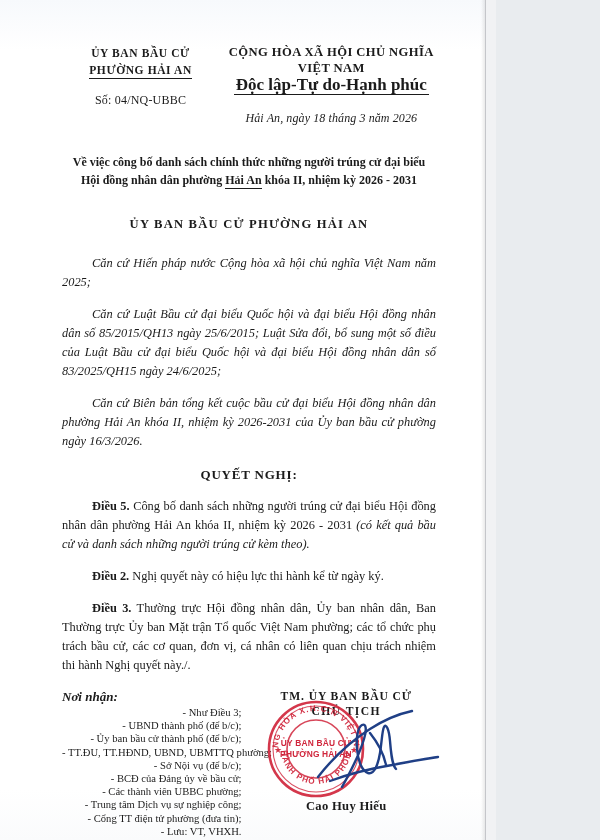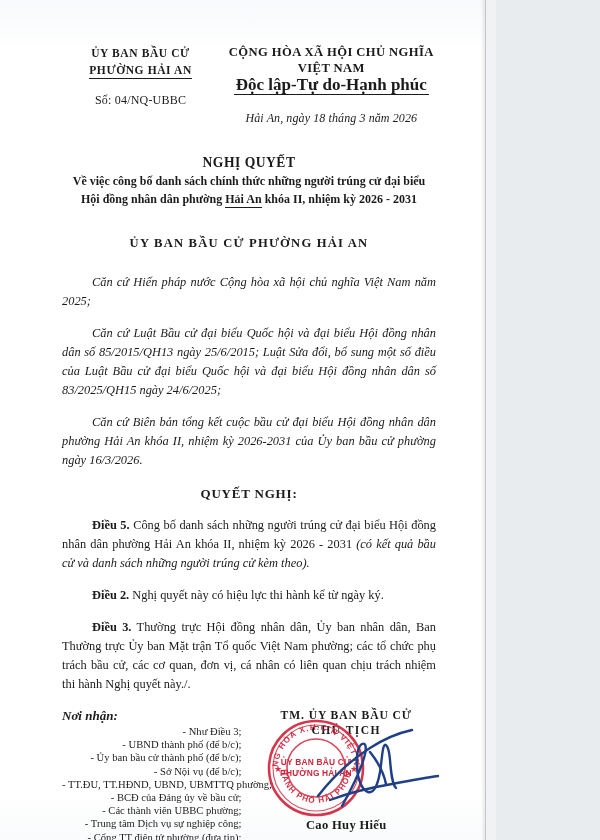--- a/index.html
+++ b/index.html
@@ -272,21 +272,20 @@
       </div>
 
       <div class="hdr-right">
         <div class="nation-line">CỘNG HÒA XÃ HỘI CHỦ NGHĨA VIỆT NAM</div>
         <div><span class="motto-line">Độc lập-Tự do-Hạnh phúc</span></div>
         <div class="place-date">Hải An, ngày 18 tháng 3 năm 2026</div>
       </div>
     </div>
 
     <div class="title-block">
-      <div class="title-main">NGHỊ QUYẾT</div>
       <div class="title-sub">Về việc công bố danh sách chính thức những người trúng cử đại biểu</div>
       <div class="title-sub">
         <span>Hội đồng nhân dân phường </span><span class="u">Hải An</span><span> khóa II, nhiệm kỳ 2026 - 2031</span>
       </div>
     </div>
 
     <div class="issuer">ỦY BAN BẦU CỬ PHƯỜNG HẢI AN</div>
 
     <div class="body-block">
       <p class="para italic">Căn cứ Hiến pháp nước Cộng hòa xã hội chủ nghĩa Việt Nam năm 2025;</p>
@@ -309,22 +308,22 @@
     </div>
 
     <div class="footer">
 
       <div class="recipients">
         <div class="recipients-title">Nơi nhận:</div>
         <ul>
           <li>- Như Điều 3;</li>
           <li>- UBND thành phố (để b/c);</li>
           <li>- Ủy ban bầu cử thành phố (để b/c);</li>
+          <li>- TT.ĐU, TT.HĐND, UBND, UBMTTQ phường;</li>
           <li>- Sở Nội vụ (để b/c);</li>
-          <li>- TT.ĐU, TT.HĐND, UBND, UBMTTQ phường;</li>
           <li>- BCĐ của Đảng ủy về bầu cử;</li>
           <li>- Các thành viên UBBC phường;</li>
           <li>- Trung tâm Dịch vụ sự nghiệp công;</li>
           <li>- Cổng TT điện tử phường (đưa tin);</li>
           <li>- Lưu: VT, VHXH.</li>
         </ul>
       </div>
 
       <div class="sign-block">
         <div class="sign-role-1">TM. ỦY BAN BẦU CỬ</div>

